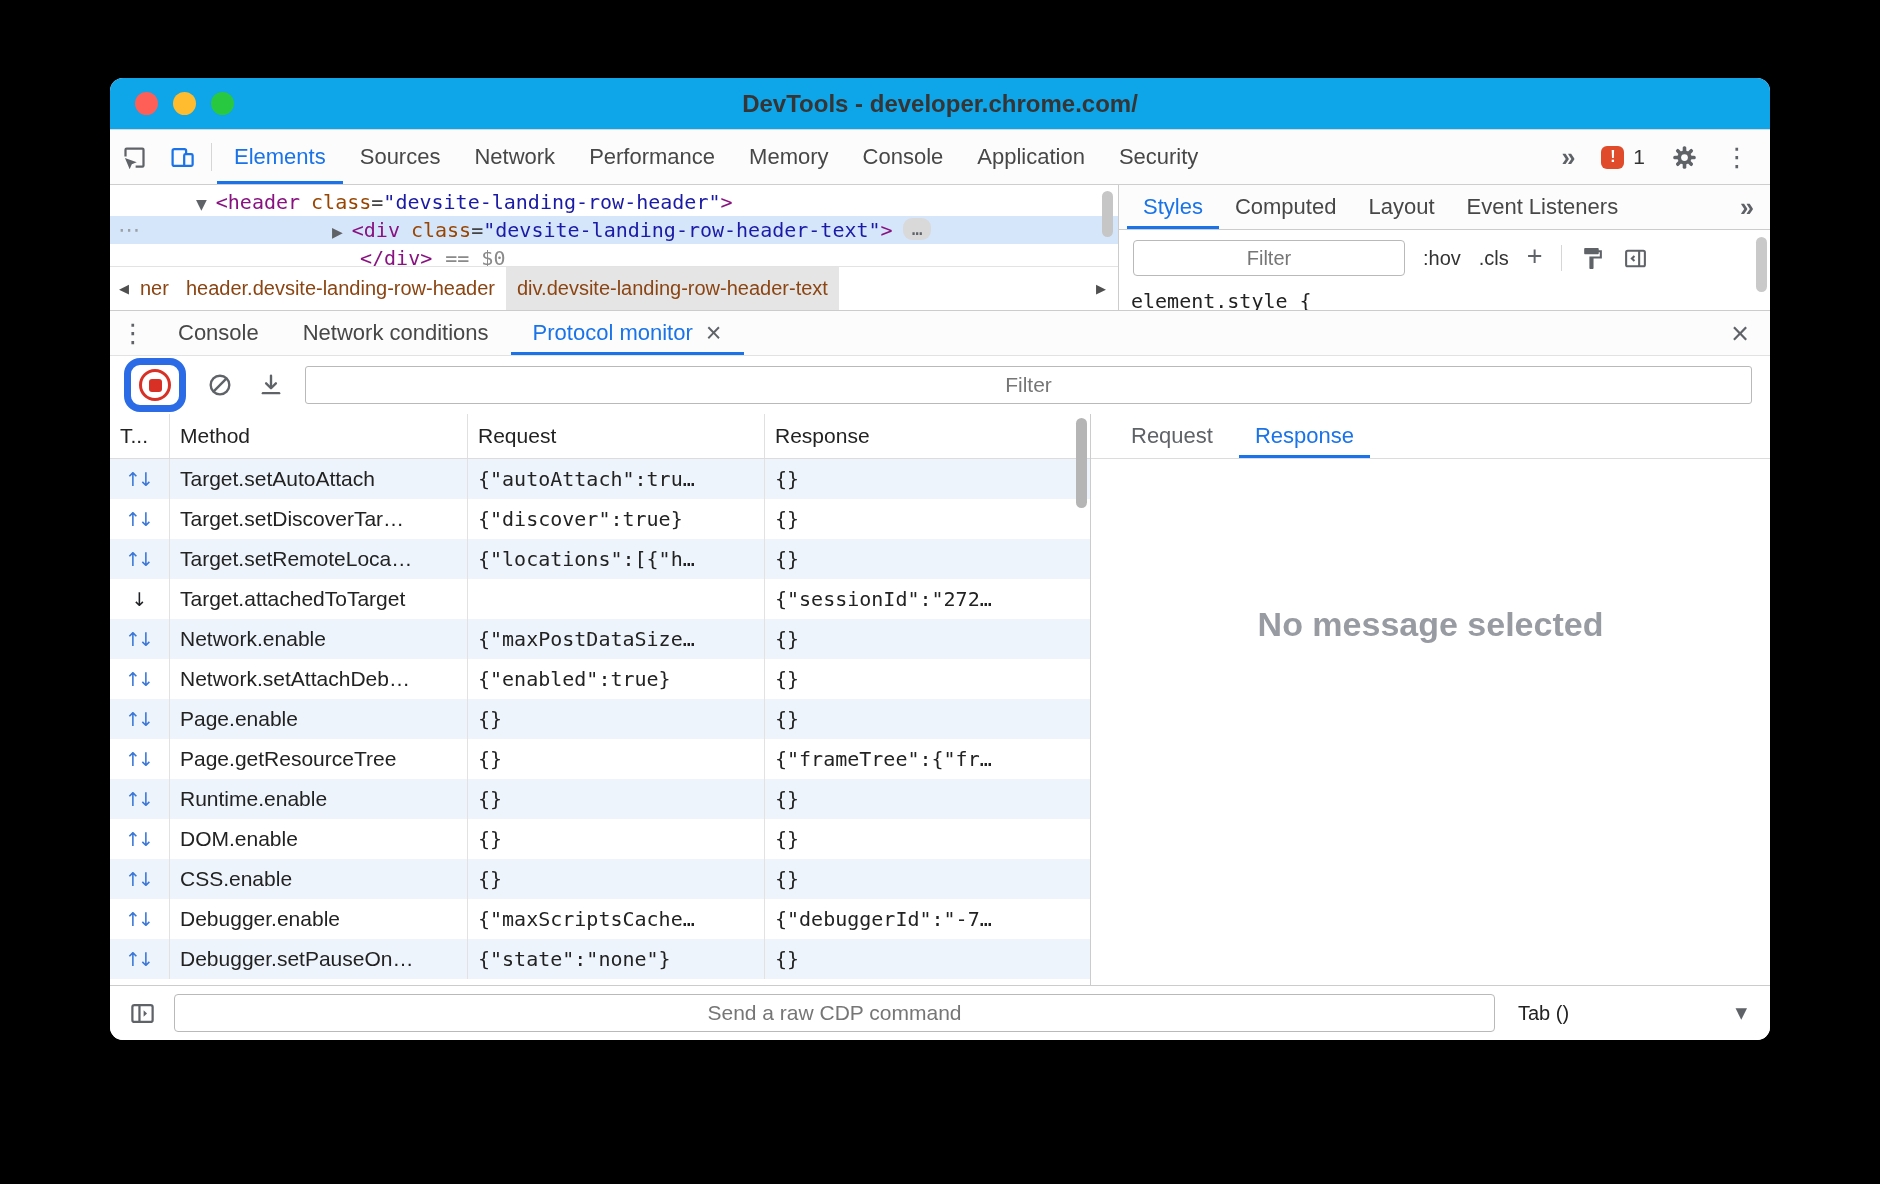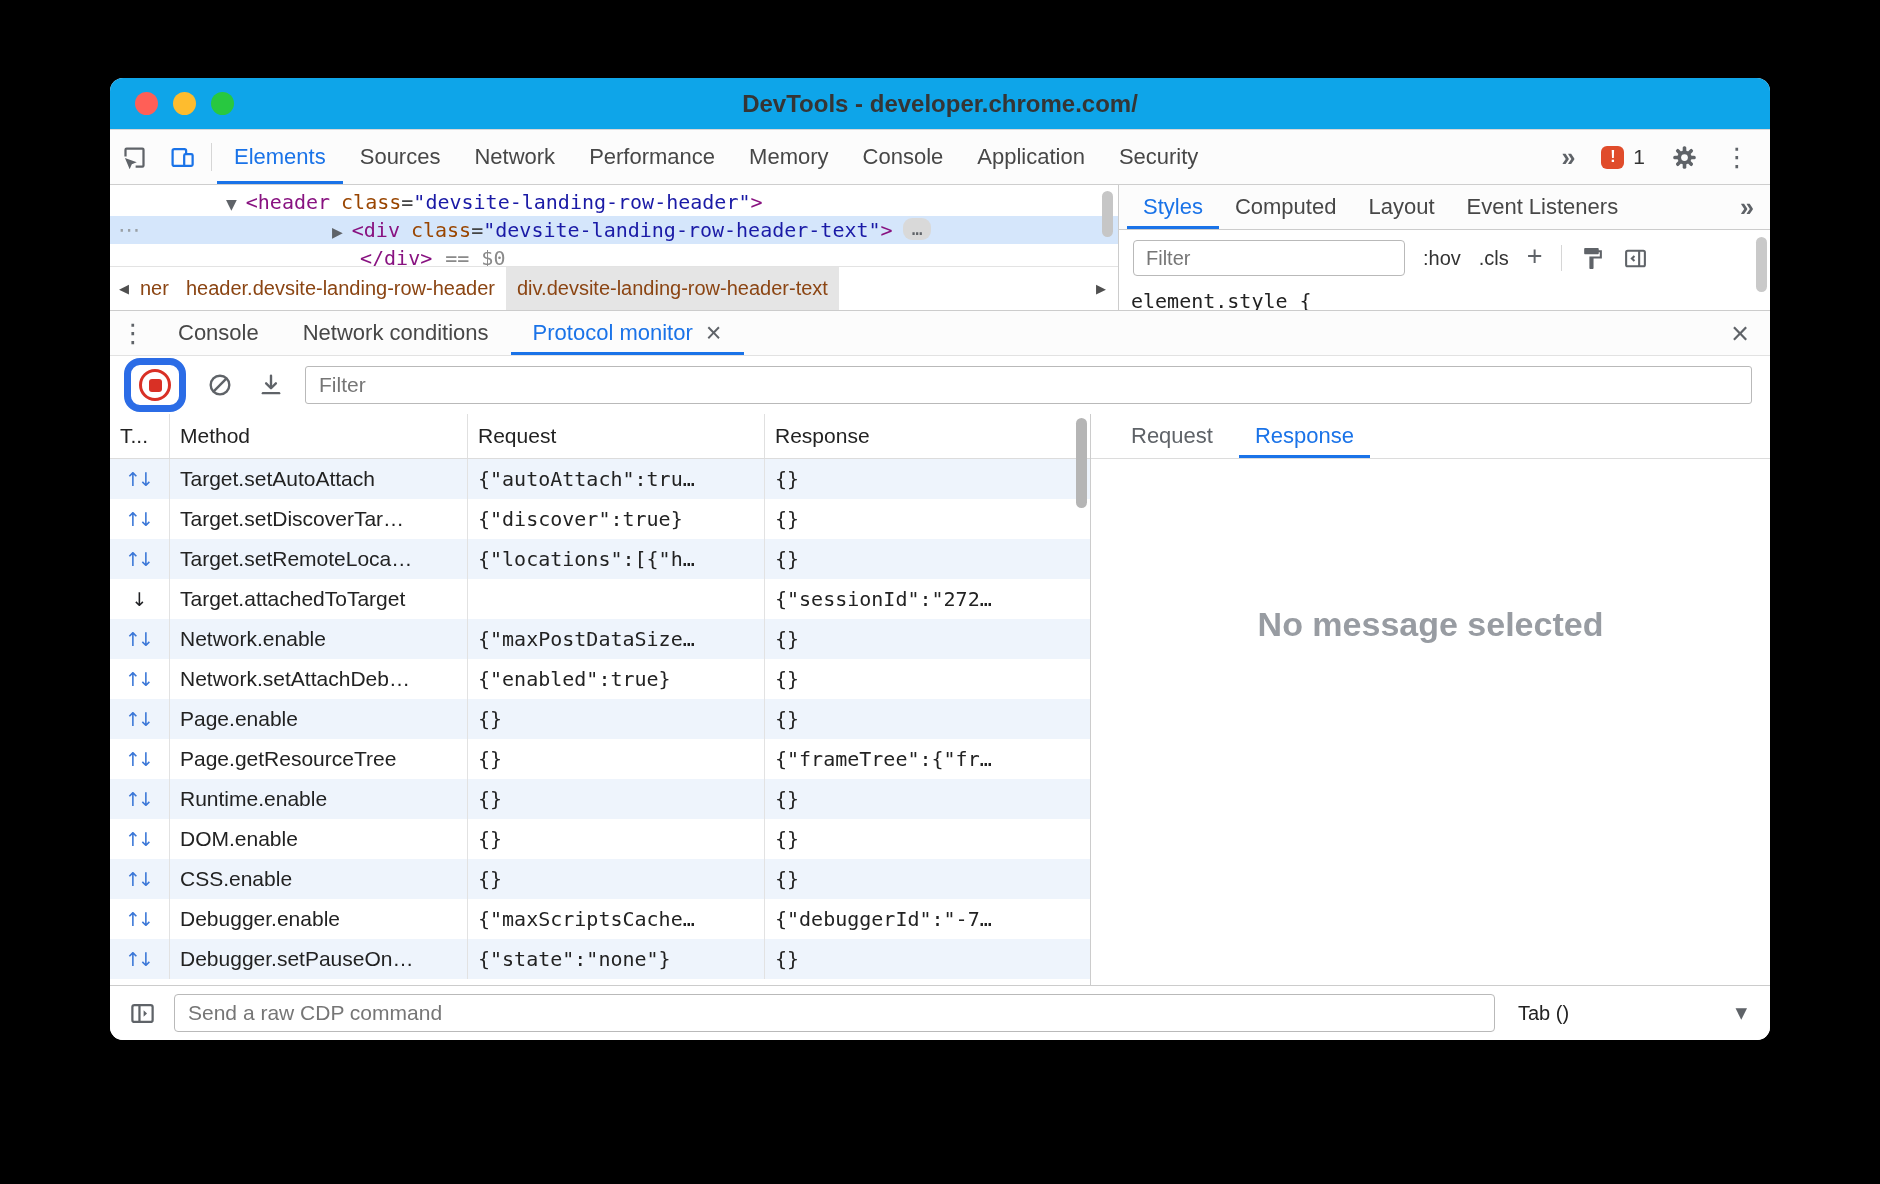--- a/index.html
+++ b/index.html
@@ -34,21 +34,21 @@
   .issue-count { font-size:21px; color:#333; }
   .kebab { font-size:26px; color:#5f6368; font-family:"DejaVu Sans",sans-serif; }
 
   
   .top-section { height:125px; flex-shrink:0; display:flex; }
   .elements-pane { width:1009px; flex-shrink:0; border-right:1px solid #ccc; display:flex;
     flex-direction:column; position:relative; background:#fff; }
   .code-area { flex:1; overflow:hidden; position:relative; padding-top:3px;
     font-family:"DejaVu Sans Mono","Liberation Mono",monospace; font-size:20px; color:#222; }
   .code-line { height:28px; line-height:28px; white-space:nowrap; }
-  .l1 { padding-left:116px; } .l2 { padding-left:222px; background:#d5e6fb; } .l3 { padding-left:250px; }
+  .l1 { padding-left:86px; } .l2 { padding-left:222px; background:#d5e6fb; } .l3 { padding-left:250px; }
   .tok-arrow { font-family:"DejaVu Sans",sans-serif; font-size:14px; color:#5f6368; margin-right:9px; }
   .tok-tag { color:#881280; }
   .tok-attr { color:#994500; margin-left:11px; }
   .tok-eq { color:#444; }
   .tok-value { color:#1a1aa6; }
   .tok-marker { color:#8a8a8a; margin-left:13px; }
   .pill { display:inline-block; background:#d9d9d9; color:#5f6368; border-radius:9px; padding:0 9px;
     margin-left:10px; font-size:18px; line-height:22px; vertical-align:2px; }
   .gutter-dots { position:absolute; left:8px; top:31px; color:#9aa0a6; font-size:22px; line-height:28px;
     font-family:"DejaVu Sans",sans-serif; }
@@ -64,21 +64,21 @@
   .crumb-fwd { margin-left:auto; padding-right:6px; }
 
   .styles-pane { flex:1; display:flex; flex-direction:column; background:#fff; position:relative; overflow:hidden; }
   .styles-tabs { height:45px; flex-shrink:0; display:flex; align-items:stretch; border-bottom:1px solid #ccc;
     background:#fcfcfc; padding-left:8px; }
   .stab { padding:3px 16px 0 16px; display:flex; align-items:center; font-size:22px; color:#474747;
     border-bottom:3px solid transparent; white-space:nowrap; }
   .stab.active { color:#1a73e8; border-bottom-color:#1a73e8; }
   .styles-overflow { margin-left:auto; align-self:center; padding-right:16px; font-size:25px; color:#5f6368; font-weight:bold; }
   .styles-filter-row { height:56px; flex-shrink:0; display:flex; align-items:center; padding:0 14px; gap:18px; }
-  input { outline:none; }
+  input { outline:none;text-align:center; }
   input::placeholder { color:#767676; opacity:1; }
   .styles-filter-input { width:272px; height:36px; border:1px solid #b9b9b9; border-radius:4px;
     font-size:20px; padding:0 12px; color:#333; font-family:inherit; background:#fff; }
   .hov-label,.cls-label { font-size:20px; color:#333; }
   .plus-label { font-size:27px; color:#5f6368; margin-top:-3px; }
   .sep2 { width:1px; height:26px; background:#d6d6d6; }
   .styles-partial { height:24px; overflow:hidden; line-height:30px; padding-left:12px;
     font-family:"DejaVu Sans Mono","Liberation Mono",monospace; font-size:20px; color:#222; }
   .styles-scroll { position:absolute; right:3px; top:52px; width:11px; height:55px; border-radius:6px; background:#c9c9c9; }
 

